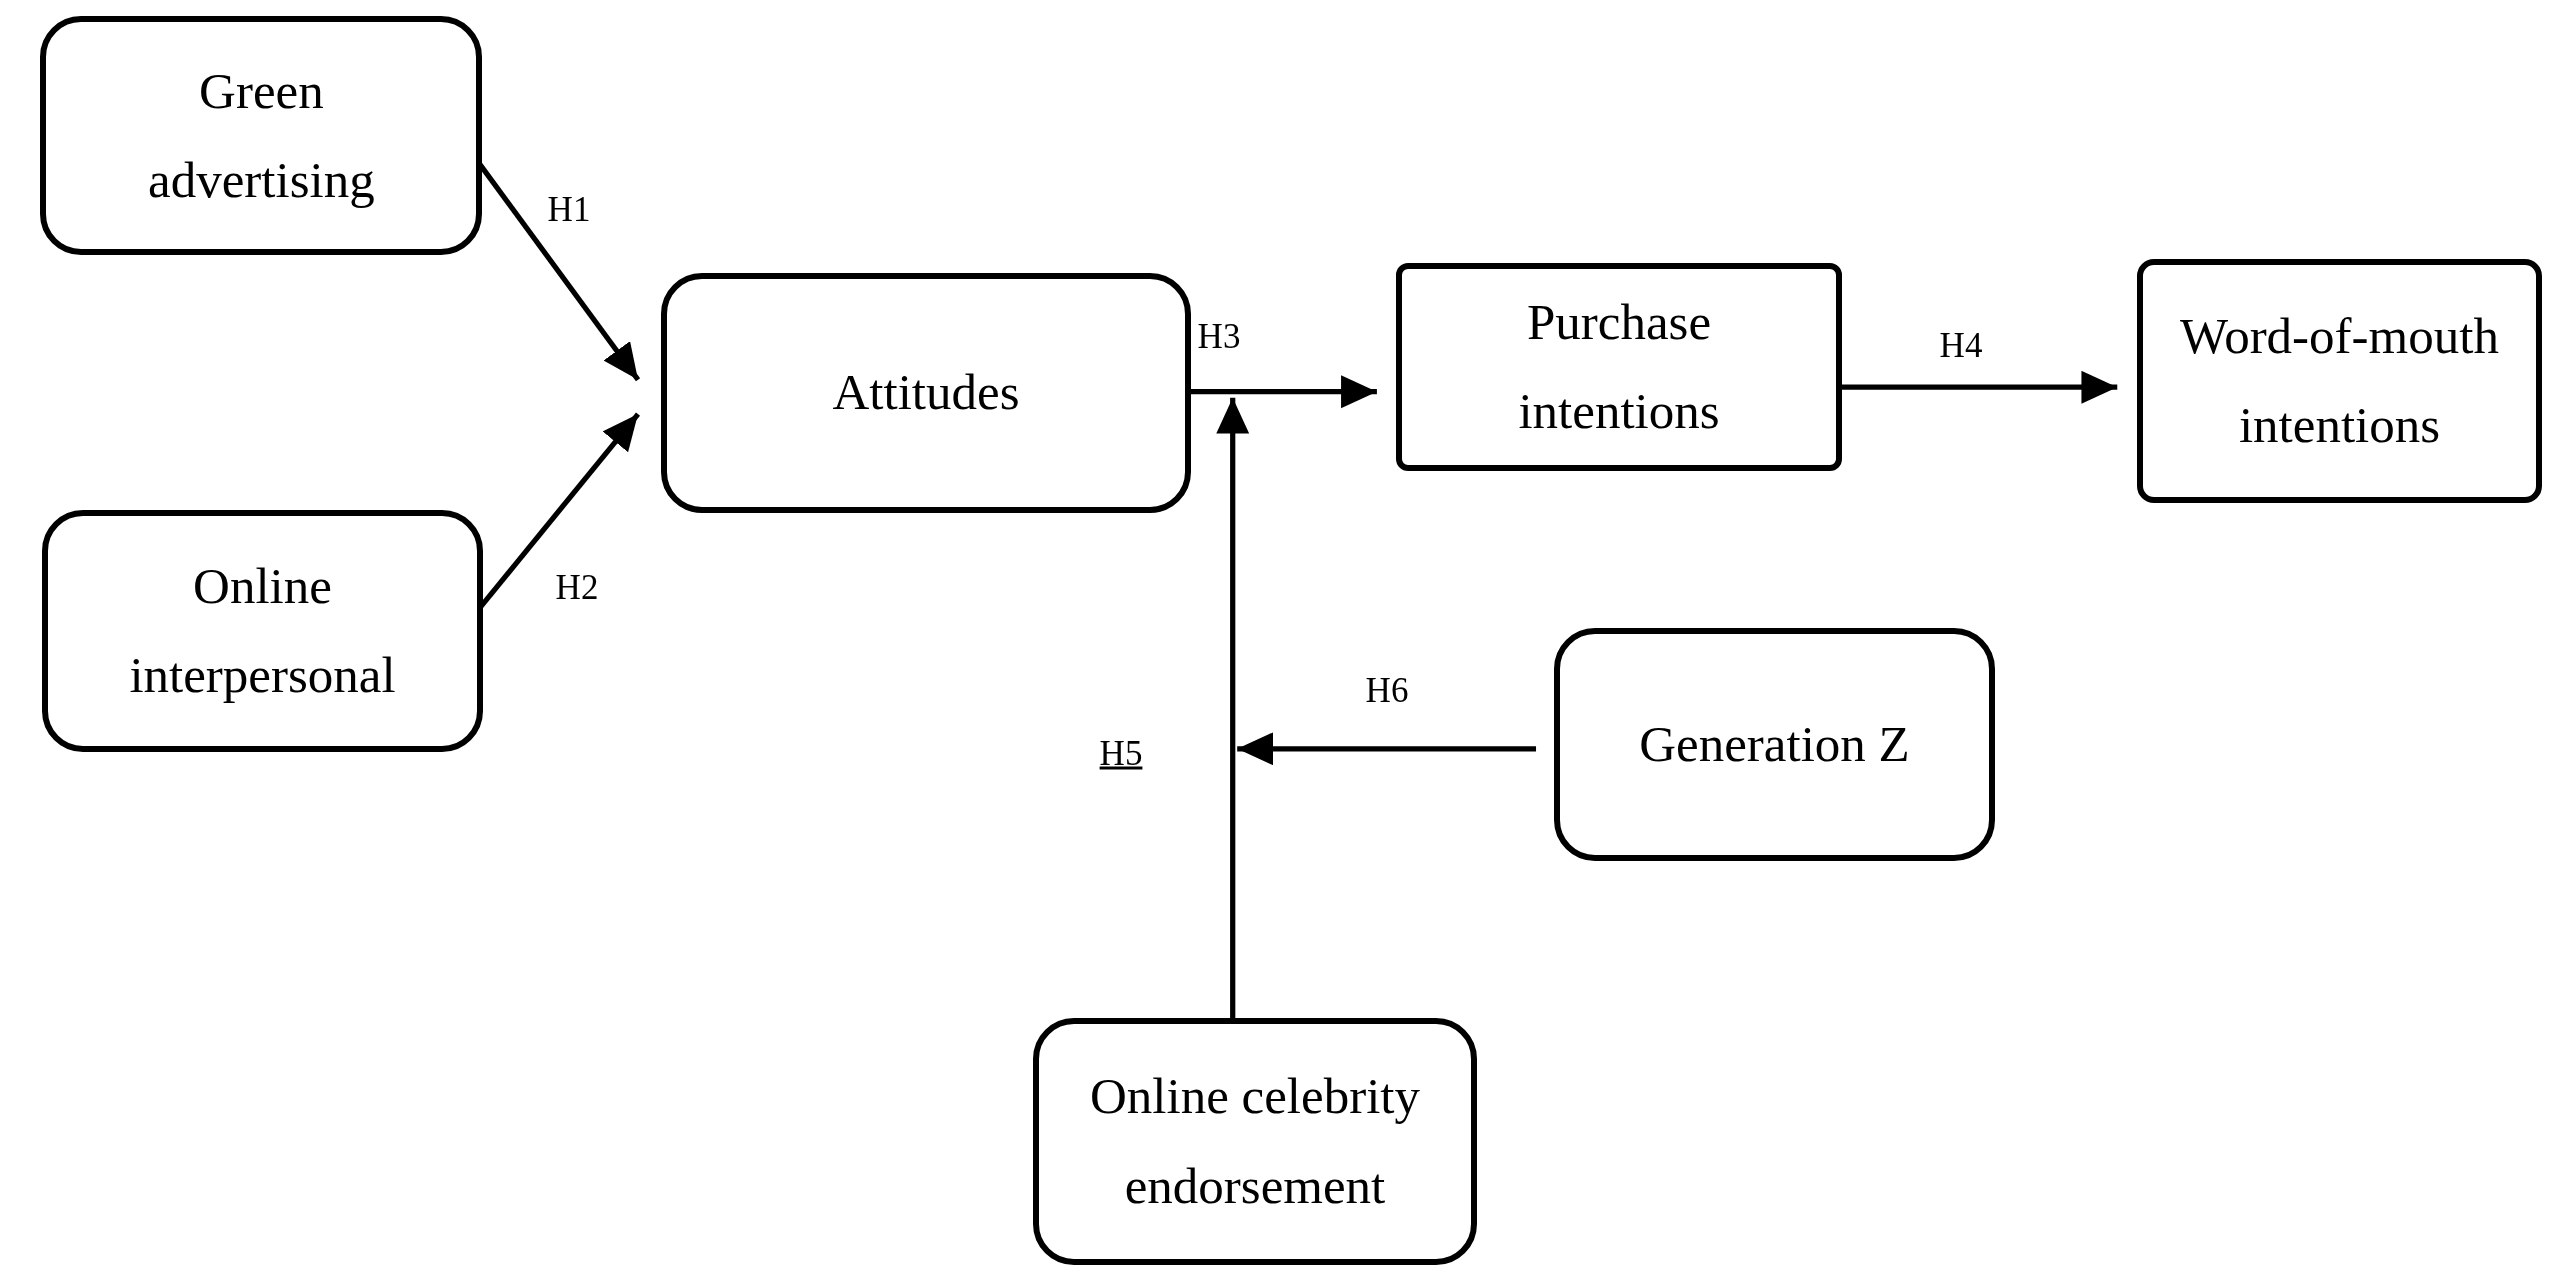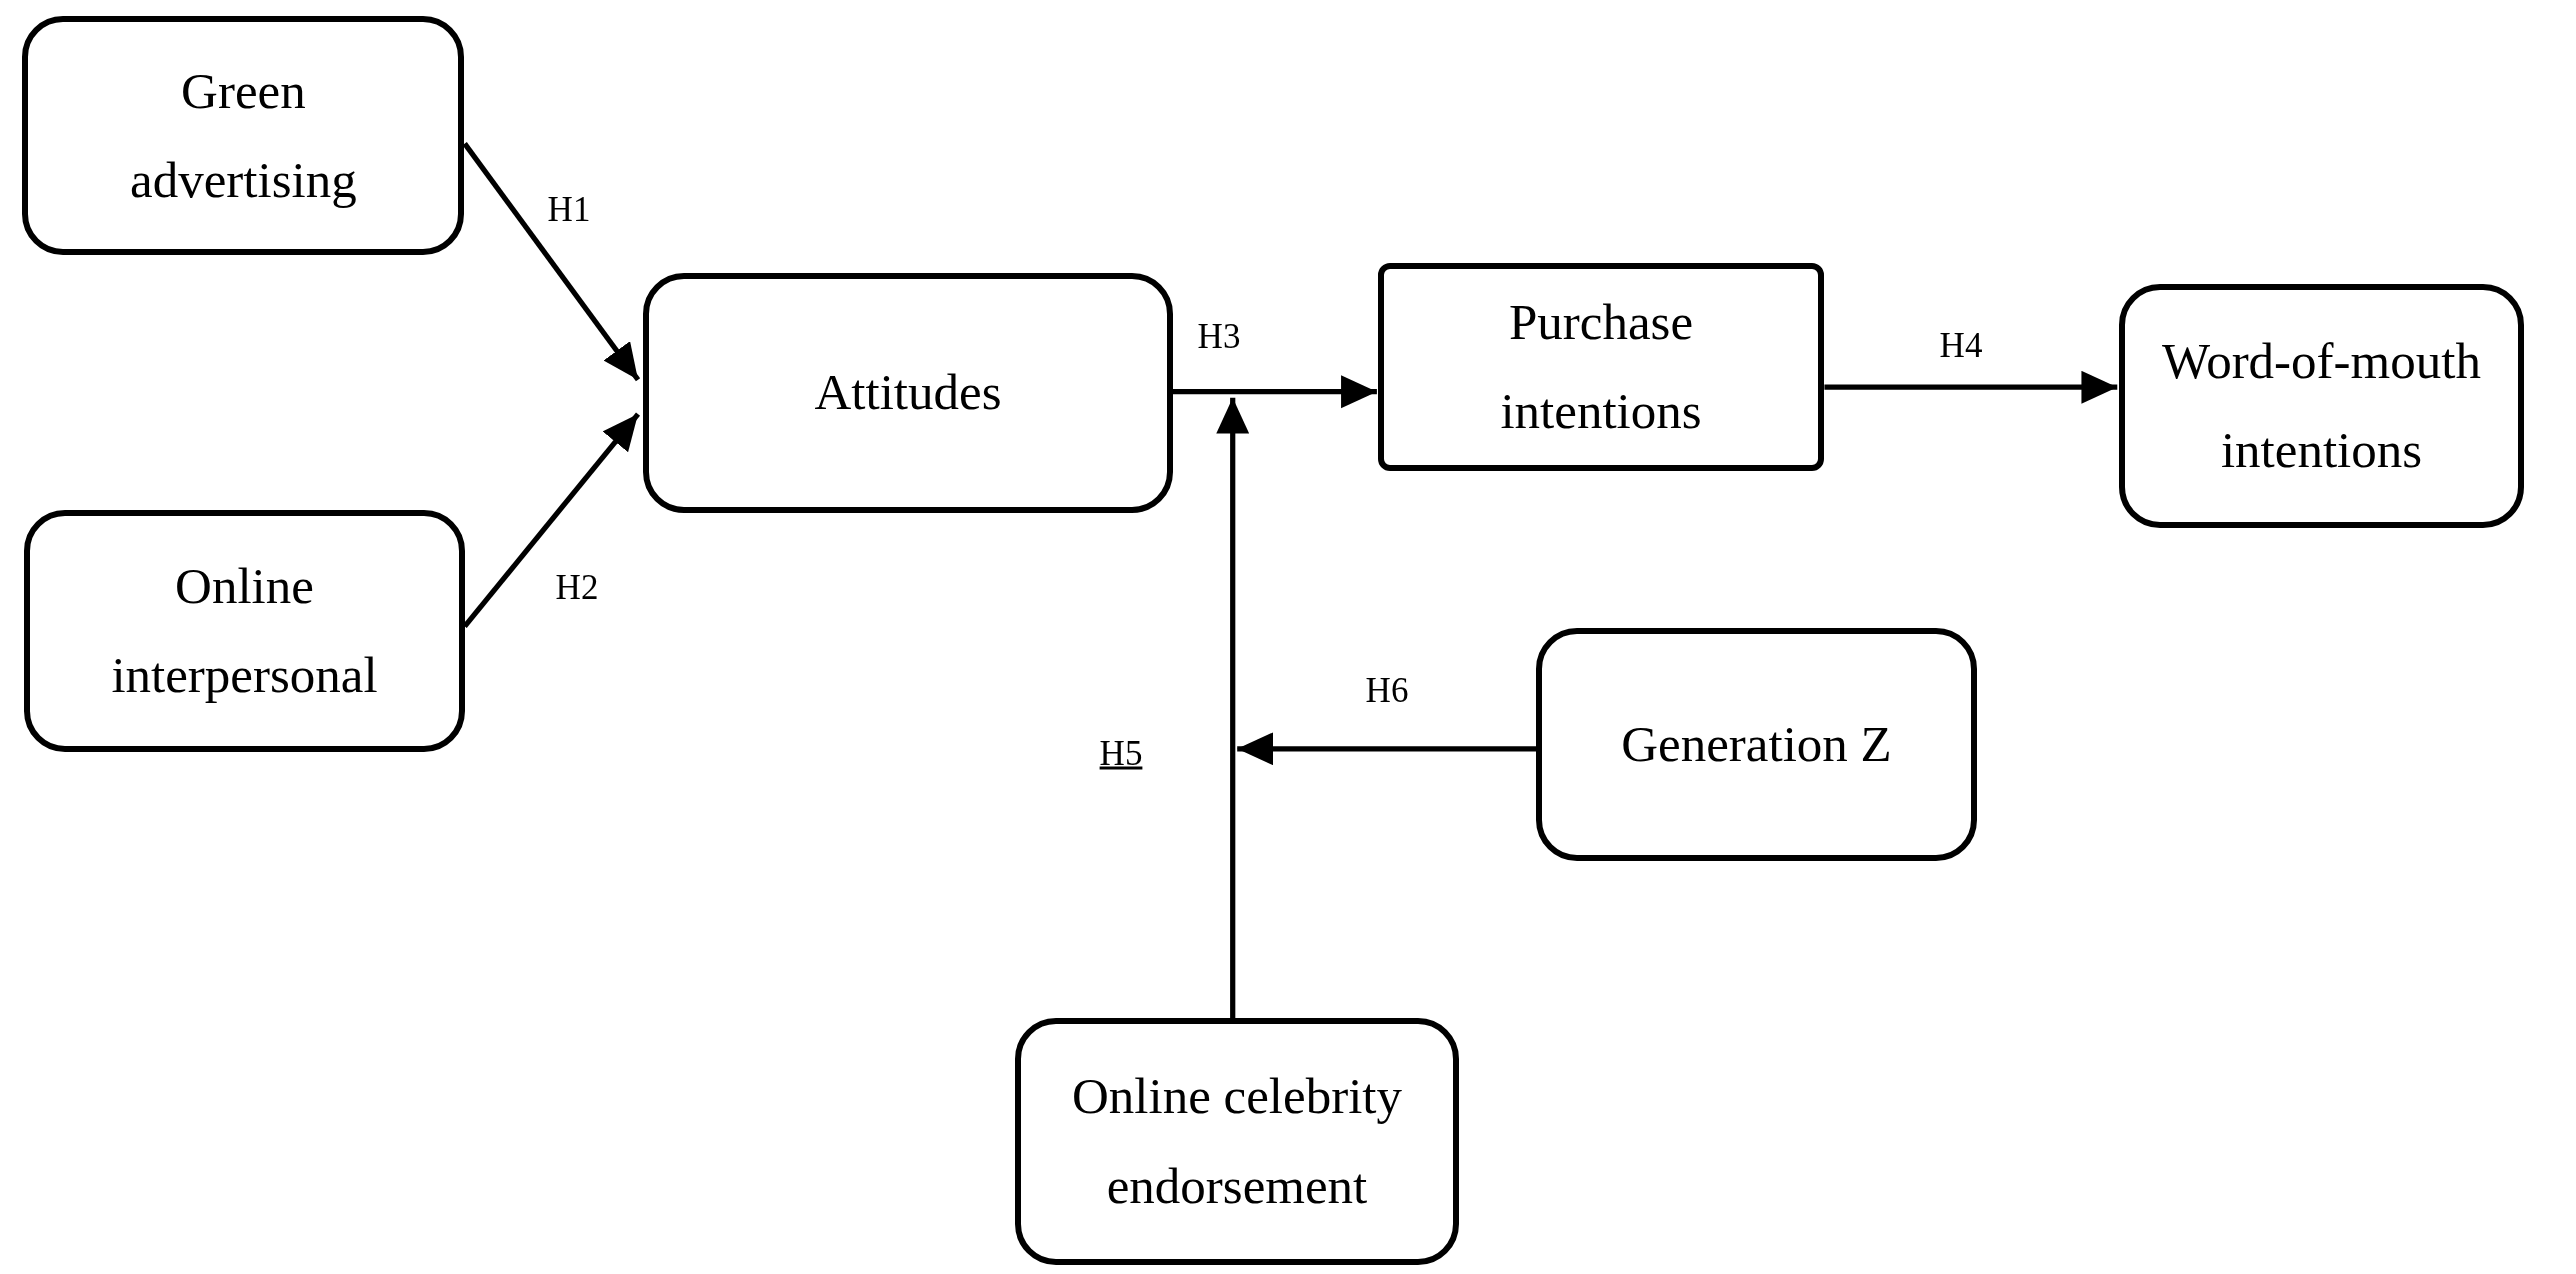--- a/index.html
+++ b/index.html
@@ -24,20 +24,21 @@
     border-radius: 41px;
     background: #ffffff;
     display: flex;
     flex-direction: column;
     justify-content: center;
     align-items: center;
     text-align: center;
     font-size: 51px;
     line-height: 1.75;
     color: #000000;
+    margin-left: 18px;
   }
   .node .line:empty { display: none; }
   .hlabel {
     position: absolute;
     transform: translate(-50%, -50%);
     font-size: 35px;
     line-height: 1;
     color: #000000;
     white-space: nowrap;
   }
@@ -74,21 +75,21 @@
   <div class="node" style="left:643px; top:273px; width:530px; height:240px;">
     <div class="line">Attitudes</div>
 
   </div>
 
   <div class="node" style="left:1378px; top:263px; width:446px; height:208px;border-radius:12px;">
     <div class="line">Purchase</div>
     <div class="line">intentions</div>
   </div>
 
-  <div class="node" style="left:2119px; top:284px; width:405px; height:244px;">
+  <div class="node" style="left:2119px; top:259px; width:405px; height:244px;border-radius:17px;">
     <div class="line">Word-of-mouth</div>
     <div class="line">intentions</div>
   </div>
 
   <div class="node" style="left:1536px; top:628px; width:441px; height:233px;">
     <div class="line">Generation Z</div>
 
   </div>
 
   <div class="node" style="left:1015px; top:1018px; width:444px; height:247px;">

